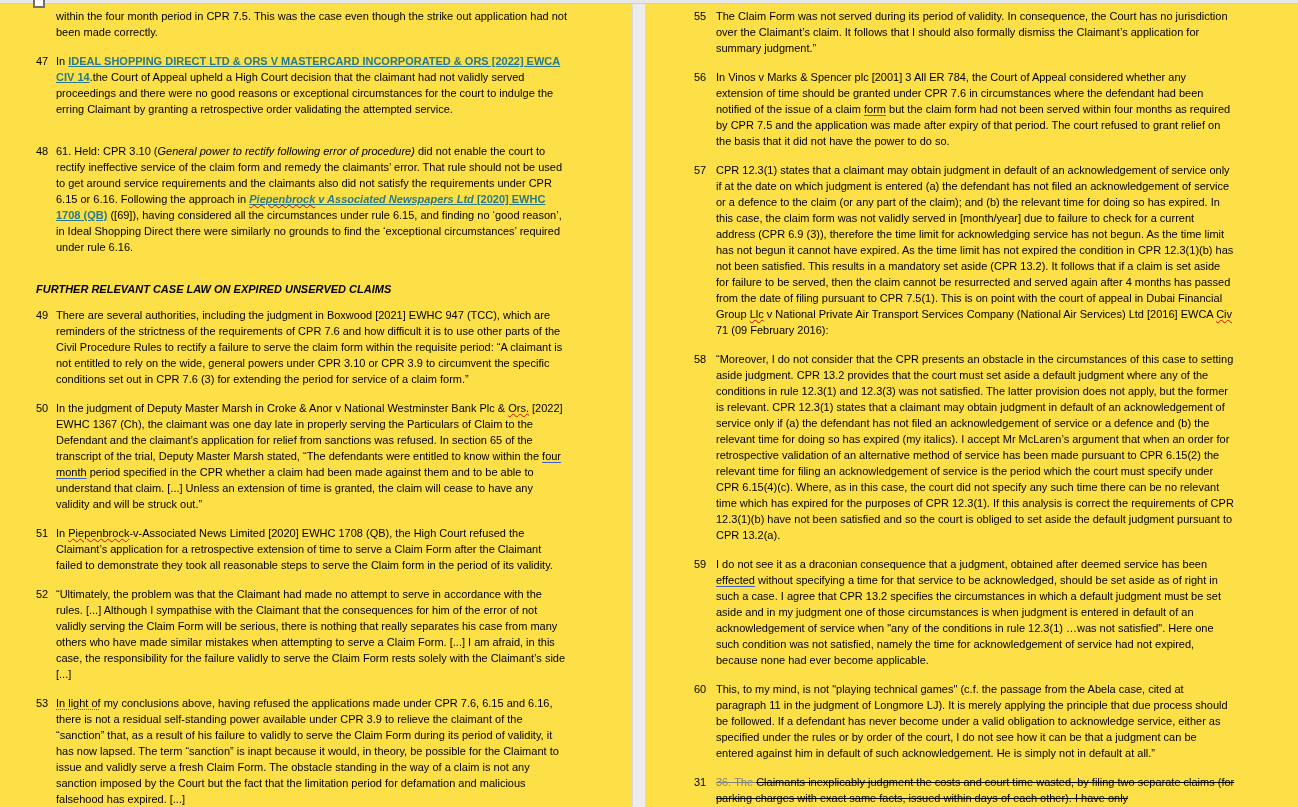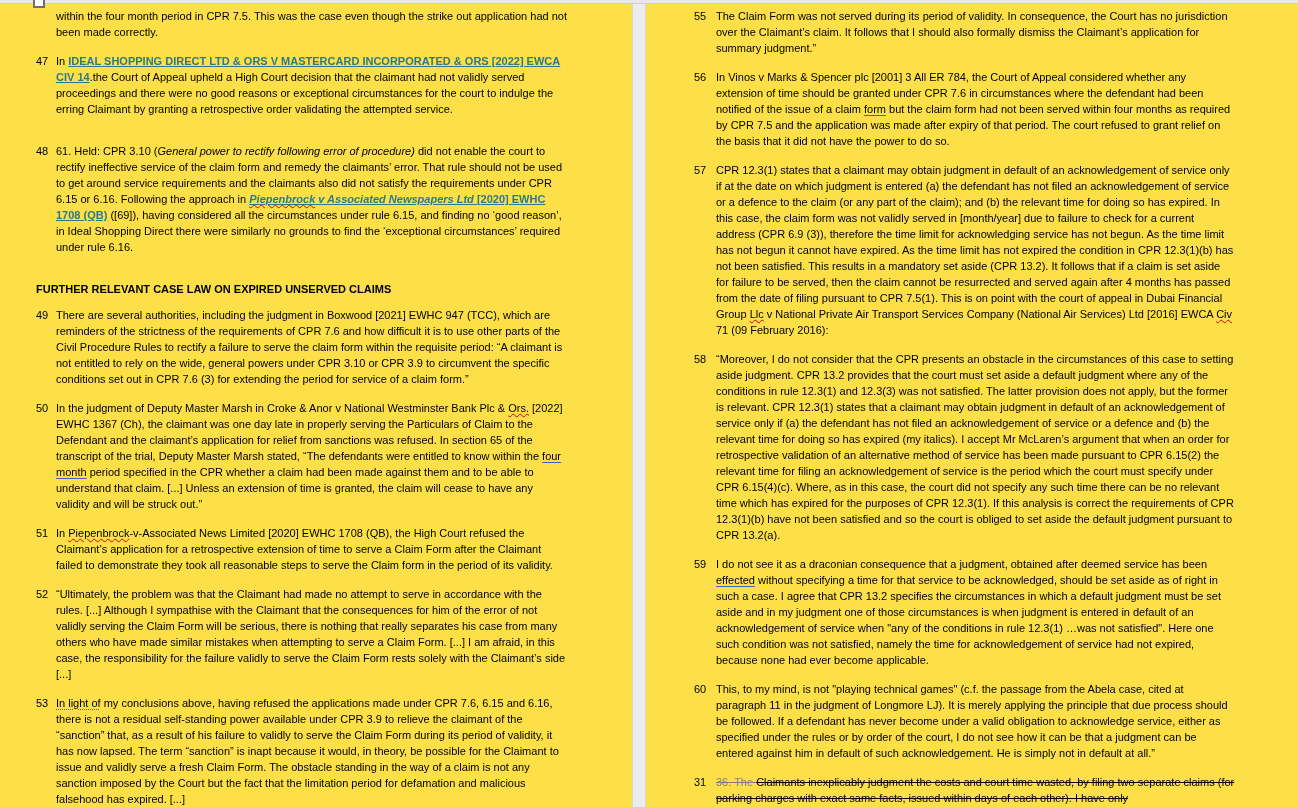--- a/index.html
+++ b/index.html
@@ -29,21 +29,21 @@
   .page-left  { width: 632px; padding: 8px 65px 0 36px; }
   .page-gap   {
     width: 14px; background: var(--gap, #ececec);
     border-left: 1px solid #d8d8d8; border-right: 1px solid #d8d8d8;
   }
   .page-right { flex: 1; padding: 8px 63px 0 48px; }
 
   .para { position: relative; padding-left: 20px; margin: 0 0 13px 0; }
   .page-right .para { padding-left: 22px; }
   .pnum { position: absolute; left: 0; top: 0; }
-  .doc-heading { font-weight: bold; margin: 13px 0 10px 0; }
+  .doc-heading { font-weight: bold; margin: 13px 0 10px 0; font-style: italic; }
   .sp-lg { margin-top: 26px; }
 
   .bold { font-weight: bold; }
   .italic { font-style: italic; }
   .link {
     color: var(--link, #2b7a8b);
     text-decoration: underline;
     text-decoration-thickness: 1px;
     cursor: pointer;
   }

